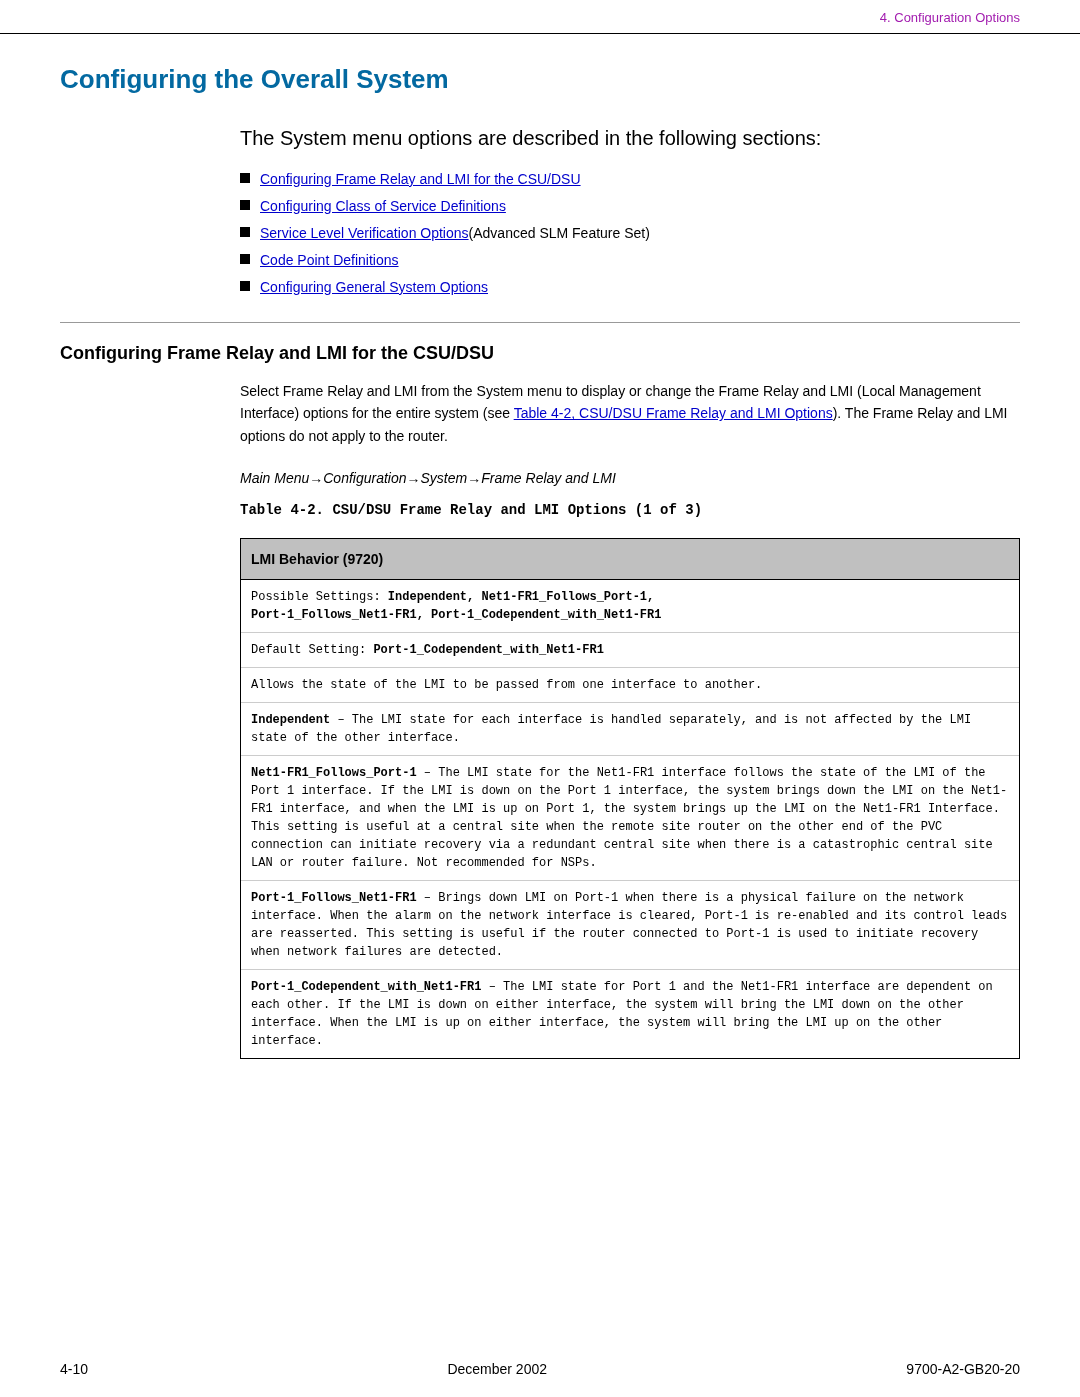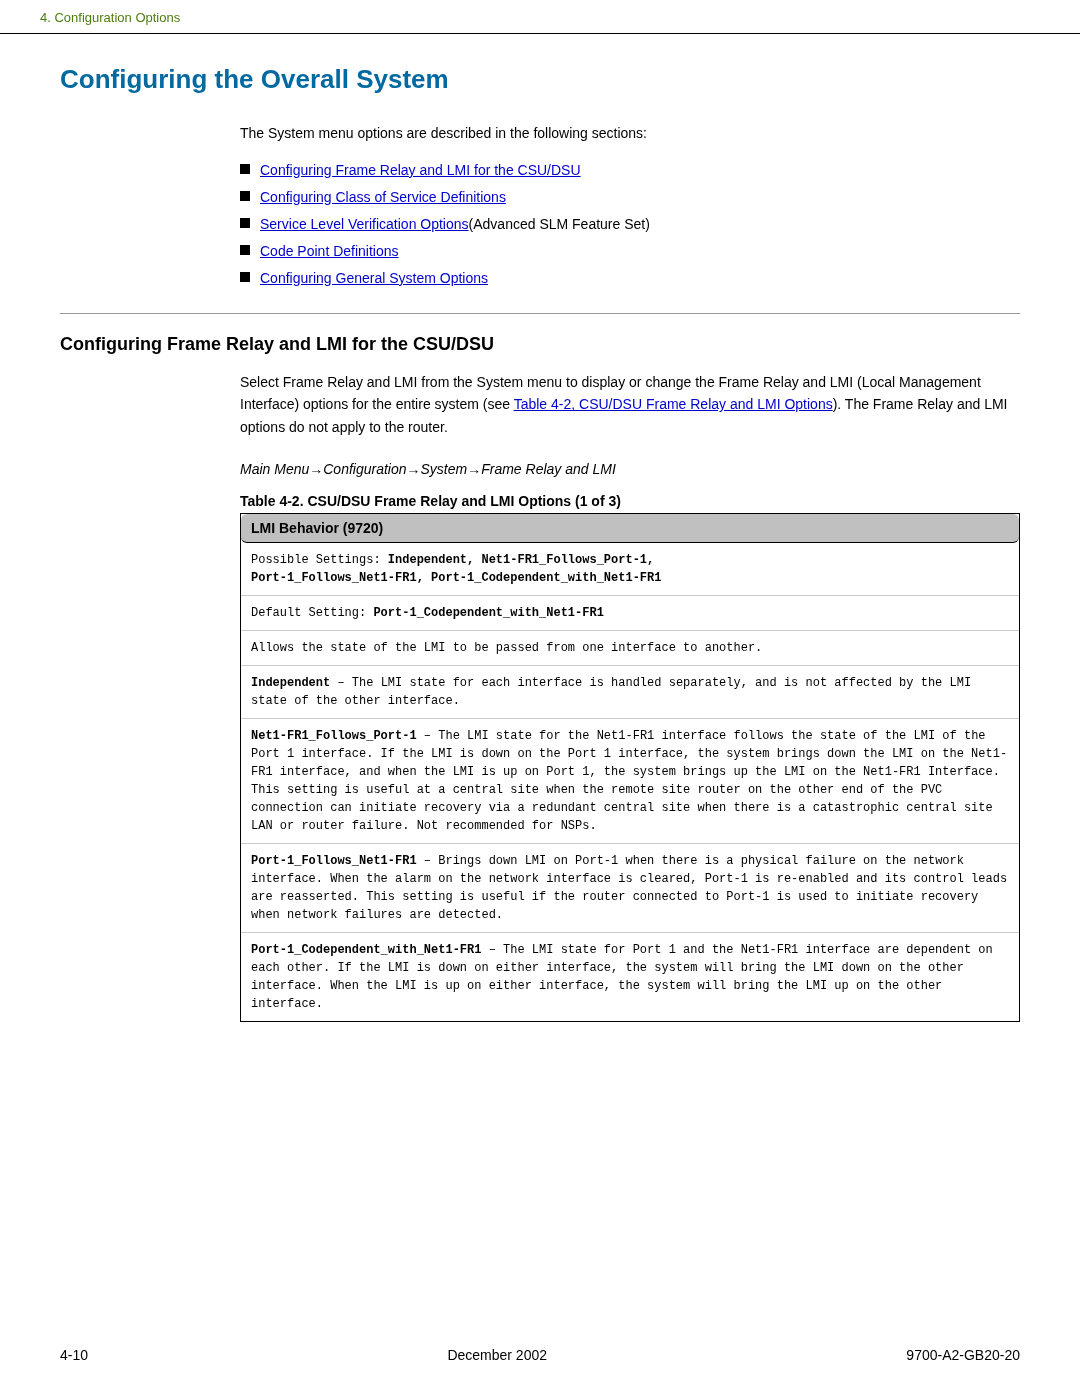--- a/index.html
+++ b/index.html
@@ -18,41 +18,42 @@
     }
 
     .page {
       width: 1080px;
       min-height: 1397px;
       padding: 0;
       position: relative;
     }
 
     .header-bar {
-      padding: 10px 24px 8px 40px;
+      padding: 10px 60px 8px 40px;
       border-bottom: 1px solid #000;
       font-size: 13px;
-      color: #4d7c0f;
+      color: #a21caf;
+      text-align: right;
     }
 
     .main-content {
       padding: 30px 60px 40px 60px;
     }
 
     .page-title {
       font-size: 26px;
       font-weight: bold;
       margin-bottom: 28px;
       color: #0369a1;
     }
 
     .intro-text {
       margin-left: 180px;
       margin-bottom: 16px;
-      font-size: 14px;
+      font-size: 20px;
       line-height: 1.5;
     }
 
     .bullet-list {
       margin-left: 180px;
       margin-bottom: 24px;
       list-style: none;
     }
 
     .bullet-list li {
@@ -99,55 +100,55 @@
     .nav-path {
       font-style: italic;
       font-size: 14px;
       margin-bottom: 16px;
       margin-left: 180px;
     }
 
     .table-caption {
       font-weight: bold;
       font-size: 14px;
-      margin-bottom: 4px;
-      margin-left: 180px;
+      margin-bottom: 20px;
+      margin-left: 180px;
+      font-family: Liberation Mono, monospace;
     }
 
     .table-wrapper {
       margin-left: 180px;
       margin-right: 0;
       border: 1px solid #000;
       margin-bottom: 20px;
     }
 
     .table-header-row {
       background: #c0c0c0;
-      padding: 6px 10px;
+      padding: 12px 10px;
       font-weight: bold;
       font-size: 14px;
       border-bottom: 1px solid #000;
-      border-radius: 6px;
     }
 
     .table-cell {
       padding: 8px 10px;
       font-size: 12px;
       line-height: 1.5;
       border-bottom: 1px solid #ccc;
       font-family: Liberation Mono, monospace;
     }
 
     .table-cell:last-child {
       border-bottom: none;
     }
 
     .footer {
       position: absolute;
-      bottom: 34px;
+      bottom: 20px;
       left: 0;
       right: 0;
       display: flex;
       justify-content: space-between;
       padding: 0 60px;
       font-size: 14px;
       color: #000;
       border-top: none;
     }
 

